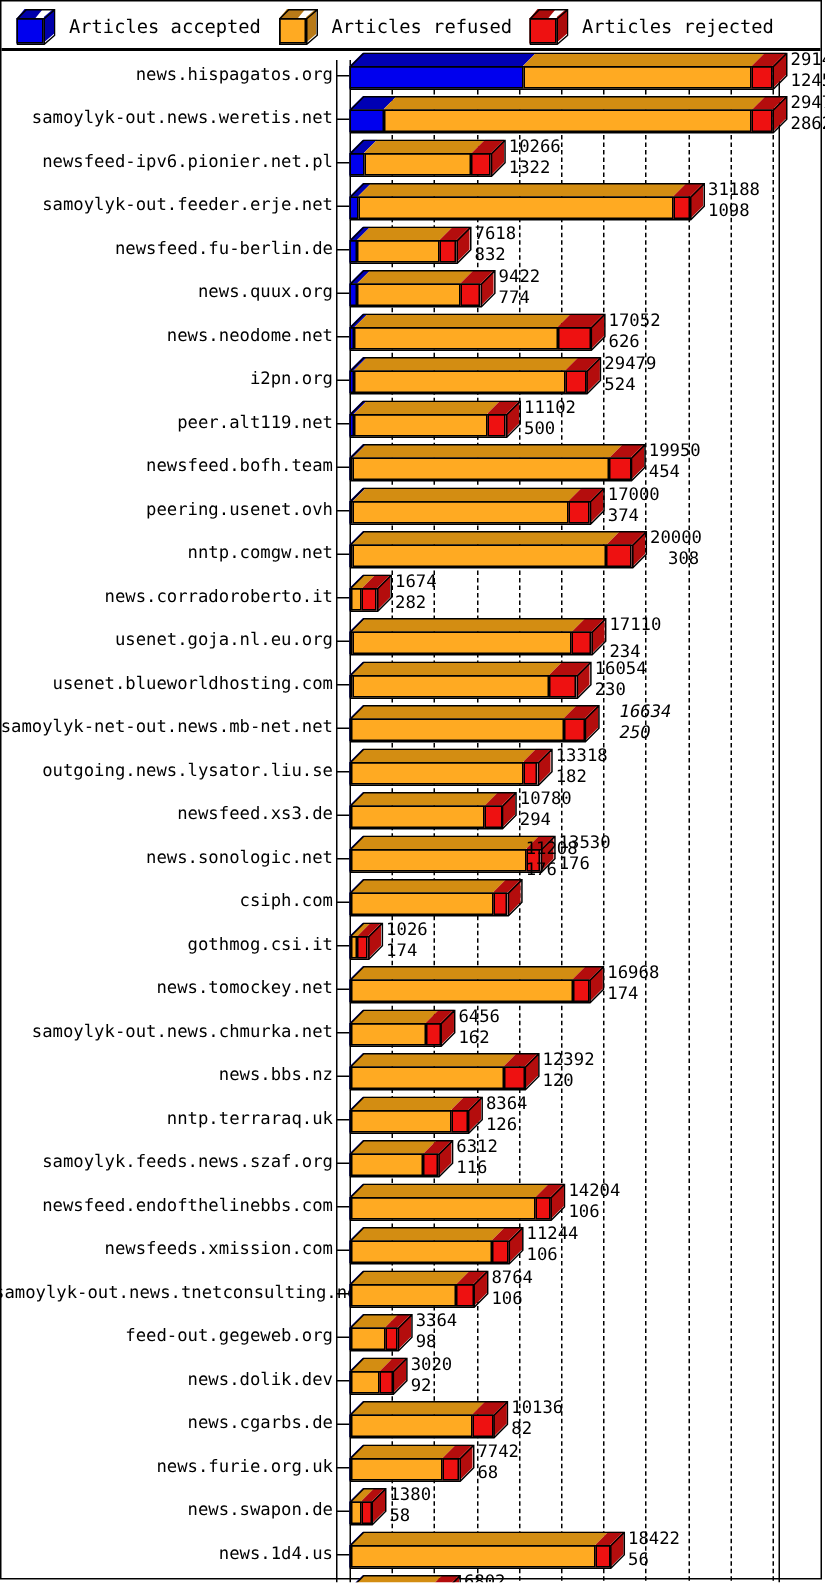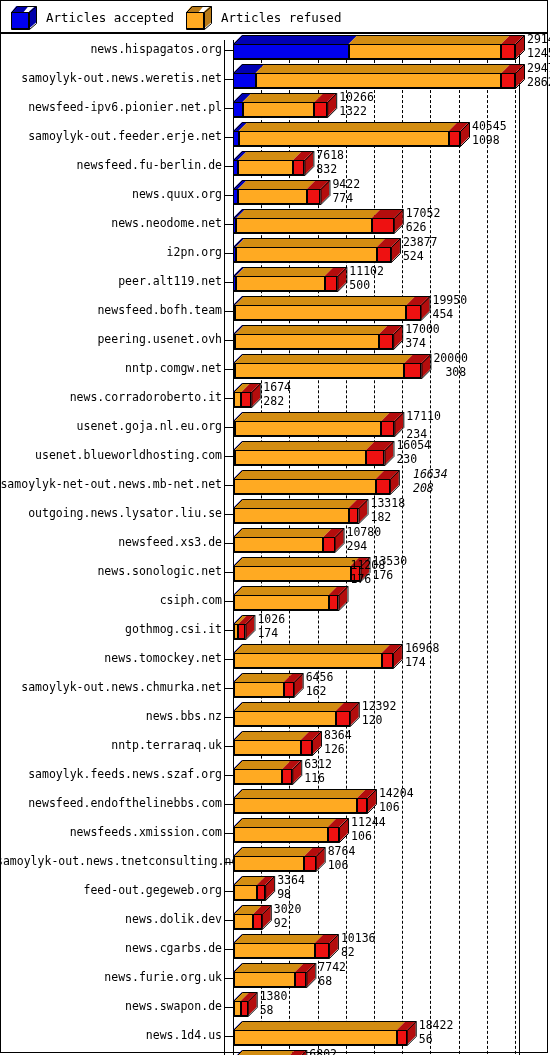--- a/index.html
+++ b/index.html
@@ -60,20 +60,35 @@
           </div>
           <div class="cube-side">
             <i style="background:rgb(0,0,171)"></i>
           </div>
           <div class="cube-front" style="background:#0000ee"></div>
           <svg class="cube-outline" viewBox="0 0 26 24">
             <path d="M0.5 6.5 L6.5 0.5 L25.5 0.5 L25.5 17.5 L18.5 23.5 L0.5 23.5 Z M0.5 6.5 L18.5 6.5 L18.5 23.5 M18.5 6.5 L25.5 0.5" fill="none" stroke="#000" stroke-width="1"></path>
           </svg>
         </div>
         <span class="legend-label">Articles accepted</span>
+      </div>
+      <div class="legend-item" style="left: 352px;">
+        <div class="legend-cube">
+          <div class="cube-top">
+            <i style="background:rgb(171,12,12)"></i>
+          </div>
+          <div class="cube-side">
+            <i style="background:rgb(171,12,12)"></i>
+          </div>
+          <div class="cube-front" style="background:#ee1111"></div>
+          <svg class="cube-outline" viewBox="0 0 26 24">
+            <path d="M0.5 6.5 L6.5 0.5 L25.5 0.5 L25.5 17.5 L18.5 23.5 L0.5 23.5 Z M0.5 6.5 L18.5 6.5 L18.5 23.5 M18.5 6.5 L25.5 0.5" fill="none" stroke="#000" stroke-width="1"></path>
+          </svg>
+        </div>
+        <span class="legend-label">Articles rejected</span>
       </div>
     </div>
 
   <div id="plot">
     <div id="axis-right" style="height: 1136px;"></div>
   <div class="grid-line" style="left: 260.2px; top: 6px; height: 1139px;"></div>
       <div class="grid-line" style="left: 288.4px; top: 6px; height: 1139px;"></div>
       <div class="grid-line" style="left: 316.6px; top: 6px; height: 1139px;"></div>
       <div class="grid-line" style="left: 344.8px; top: 6px; height: 1139px;"></div>
       <div class="grid-line" style="left: 373px; top: 6px; height: 1139px;"></div>
@@ -146,21 +161,21 @@
         <div style="position: absolute; left: 237.64px; top: 88px; width: 219.09px; height: 9px; background: rgb(211, 141, 18); clip-path: polygon(4.1079% 0%, 100% 0%, 95.8921% 100%, 0% 100%);"></div>
         <div style="position: absolute; left: 237.64px; top: 97px; width: 210.09px; height: 15px; background: rgb(255, 170, 34); border: 1px solid rgb(0, 0, 0); box-sizing: border-box;"></div>
         <div style="position: absolute; left: 447.73px; top: 88px; width: 20.28px; height: 9px; background: rgb(180, 13, 13); clip-path: polygon(44.3787% 0%, 100% 0%, 55.6213% 100%, 0% 100%);"></div>
         <div style="position: absolute; left: 447.73px; top: 97px; width: 11.28px; height: 15px; background: rgb(238, 17, 17); border: 1px solid rgb(0, 0, 0); box-sizing: border-box;"></div>
         <div style="position: absolute; left: 459.01px; top: 88px; width: 9px; height: 24px; background: rgb(180, 13, 13); clip-path: polygon(0% 37.5%, 100% 0%, 100% 62.5%, 0% 100%);"></div>
         <svg width="238.01" height="26" viewBox="0 0 238.01 26" style="position: absolute; left: 231.5px; top: 87.5px; pointer-events: none;">
           <path d="M0.5 9.5 L9.5 0.5 L236.51 0.5 L236.51 15.5 L227.51 24.5 L0.5 24.5 Z M0.5 9.5 L227.51 9.5 L227.51 24.5 M227.51 9.5 L236.51 0.5" fill="none" stroke="#000" stroke-width="1"></path>
         </svg>
       </div>
       <div class="vals" style="left: 471.01px; top: 87px;">
-        <span>40545</span>
+        <span>31188</span>
         <span style="margin-top: 2px;">1098</span>
       </div>
       <div class="cat-label" style="top: 124px; right: 325px;">newsfeed.fu-berlin.de</div>
       <div style="position: absolute; left: 223px; top: 132px; width: 9px; height: 1px; background: rgb(0, 0, 0);"></div>
       <div style="position: absolute; left: 0px; top: 0px; width: 546px; height: 38px;">
         <div style="position: absolute; left: 232px; top: 117px; width: 14.076px; height: 9px; background: rgb(0, 0, 180); clip-path: polygon(63.9386% 0%, 100% 0%, 36.0614% 100%, 0% 100%);"></div>
         <div style="position: absolute; left: 232px; top: 126px; width: 5.076px; height: 15px; background: rgb(0, 0, 238); border: 1px solid rgb(0, 0, 0); box-sizing: border-box;"></div>
         <div style="position: absolute; left: 237.076px; top: 117px; width: 63.99px; height: 9px; background: rgb(211, 141, 18); clip-path: polygon(14.0647% 0%, 100% 0%, 85.9353% 100%, 0% 100%);"></div>
         <div style="position: absolute; left: 237.076px; top: 126px; width: 54.99px; height: 15px; background: rgb(255, 170, 34); border: 1px solid rgb(0, 0, 0); box-sizing: border-box;"></div>
         <div style="position: absolute; left: 292.066px; top: 117px; width: 20.28px; height: 9px; background: rgb(180, 13, 13); clip-path: polygon(44.3787% 0%, 100% 0%, 55.6213% 100%, 0% 100%);"></div>
@@ -218,21 +233,21 @@
         <div style="position: absolute; left: 234.82px; top: 204px; width: 150px; height: 9px; background: rgb(211, 141, 18); clip-path: polygon(6% 0%, 100% 0%, 94% 100%, 0% 100%);"></div>
         <div style="position: absolute; left: 234.82px; top: 213px; width: 141px; height: 15px; background: rgb(255, 170, 34); border: 1px solid rgb(0, 0, 0); box-sizing: border-box;"></div>
         <div style="position: absolute; left: 375.82px; top: 204px; width: 23.1px; height: 9px; background: rgb(180, 13, 13); clip-path: polygon(38.961% 0%, 100% 0%, 61.039% 100%, 0% 100%);"></div>
         <div style="position: absolute; left: 375.82px; top: 213px; width: 14.1px; height: 15px; background: rgb(238, 17, 17); border: 1px solid rgb(0, 0, 0); box-sizing: border-box;"></div>
         <div style="position: absolute; left: 389.92px; top: 204px; width: 9px; height: 24px; background: rgb(180, 13, 13); clip-path: polygon(0% 37.5%, 100% 0%, 100% 62.5%, 0% 100%);"></div>
         <svg width="168.92" height="26" viewBox="0 0 168.92 26" style="position: absolute; left: 231.5px; top: 203.5px; pointer-events: none;">
           <path d="M0.5 9.5 L9.5 0.5 L167.42 0.5 L167.42 15.5 L158.42 24.5 L0.5 24.5 Z M0.5 9.5 L158.42 9.5 L158.42 24.5 M158.42 9.5 L167.42 0.5" fill="none" stroke="#000" stroke-width="1"></path>
         </svg>
       </div>
       <div class="vals" style="left: 401.92px; top: 203px;">
-        <span>23877</span>
+        <span>29479</span>
         <span style="margin-top: 2px;">524</span>
       </div>
       <div class="cat-label" style="top: 240px; right: 325px;">peer.alt119.net</div>
       <div style="position: absolute; left: 223px; top: 248px; width: 9px; height: 1px; background: rgb(0, 0, 0);"></div>
       <div style="position: absolute; left: 0px; top: 0px; width: 546px; height: 38px;">
         <div style="position: absolute; left: 232px; top: 233px; width: 11.82px; height: 9px; background: rgb(0, 0, 180); clip-path: polygon(76.1421% 0%, 100% 0%, 23.8579% 100%, 0% 100%);"></div>
         <div style="position: absolute; left: 232px; top: 242px; width: 2.82px; height: 15px; background: rgb(0, 0, 238); border: 1px solid rgb(0, 0, 0); box-sizing: border-box;"></div>
         <div style="position: absolute; left: 234.82px; top: 233px; width: 97.83px; height: 9px; background: rgb(211, 141, 18); clip-path: polygon(9.19963% 0%, 100% 0%, 90.8004% 100%, 0% 100%);"></div>
         <div style="position: absolute; left: 234.82px; top: 242px; width: 88.83px; height: 15px; background: rgb(255, 170, 34); border: 1px solid rgb(0, 0, 0); box-sizing: border-box;"></div>
         <div style="position: absolute; left: 323.65px; top: 233px; width: 21.69px; height: 9px; background: rgb(180, 13, 13); clip-path: polygon(41.4938% 0%, 100% 0%, 58.5062% 100%, 0% 100%);"></div>
@@ -363,21 +378,21 @@
         <div style="position: absolute; left: 232.846px; top: 445px; width: 141.846px; height: 15px; background: rgb(255, 170, 34); border: 1px solid rgb(0, 0, 0); box-sizing: border-box;"></div>
         <div style="position: absolute; left: 374.692px; top: 436px; width: 23.1px; height: 9px; background: rgb(180, 13, 13); clip-path: polygon(38.961% 0%, 100% 0%, 61.039% 100%, 0% 100%);"></div>
         <div style="position: absolute; left: 374.692px; top: 445px; width: 14.1px; height: 15px; background: rgb(238, 17, 17); border: 1px solid rgb(0, 0, 0); box-sizing: border-box;"></div>
         <div style="position: absolute; left: 388.792px; top: 436px; width: 9px; height: 24px; background: rgb(180, 13, 13); clip-path: polygon(0% 37.5%, 100% 0%, 100% 62.5%, 0% 100%);"></div>
         <svg width="167.792" height="26" viewBox="0 0 167.792 26" style="position: absolute; left: 231.5px; top: 435.5px; pointer-events: none;">
           <path d="M0.5 9.5 L9.5 0.5 L166.292 0.5 L166.292 15.5 L157.292 24.5 L0.5 24.5 Z M0.5 9.5 L157.292 9.5 L157.292 24.5 M157.292 9.5 L166.292 0.5" fill="none" stroke="#000" stroke-width="1"></path>
         </svg>
       </div>
       <div class="vals" style="left: 412px; top: 435px; font-style: italic;">
         <span>16634</span>
-        <span style="margin-top: 2px;">208</span>
+        <span style="margin-top: 2px;">250</span>
       </div>
       <div class="cat-label" style="top: 472px; right: 325px;">outgoing.news.lysator.liu.se</div>
       <div style="position: absolute; left: 223px; top: 480px; width: 9px; height: 1px; background: rgb(0, 0, 0);"></div>
       <div style="position: absolute; left: 0px; top: 0px; width: 546px; height: 38px;">
         <div style="position: absolute; left: 232px; top: 465px; width: 9.846px; height: 9px; background: rgb(0, 0, 180); clip-path: polygon(91.4077% 0%, 100% 0%, 8.59232% 100%, 0% 100%);"></div>
         <div style="position: absolute; left: 232px; top: 474px; width: 0.846px; height: 15px; background: rgb(0, 0, 238); border: 1px solid rgb(0, 0, 0); box-sizing: border-box;"></div>
         <div style="position: absolute; left: 232.846px; top: 465px; width: 123.774px; height: 9px; background: rgb(211, 141, 18); clip-path: polygon(7.27132% 0%, 100% 0%, 92.7287% 100%, 0% 100%);"></div>
         <div style="position: absolute; left: 232.846px; top: 474px; width: 114.774px; height: 15px; background: rgb(255, 170, 34); border: 1px solid rgb(0, 0, 0); box-sizing: border-box;"></div>
         <div style="position: absolute; left: 347.62px; top: 465px; width: 18.87px; height: 9px; background: rgb(180, 13, 13); clip-path: polygon(47.6948% 0%, 100% 0%, 52.3052% 100%, 0% 100%);"></div>
         <div style="position: absolute; left: 347.62px; top: 474px; width: 9.87px; height: 15px; background: rgb(238, 17, 17); border: 1px solid rgb(0, 0, 0); box-sizing: border-box;"></div>

